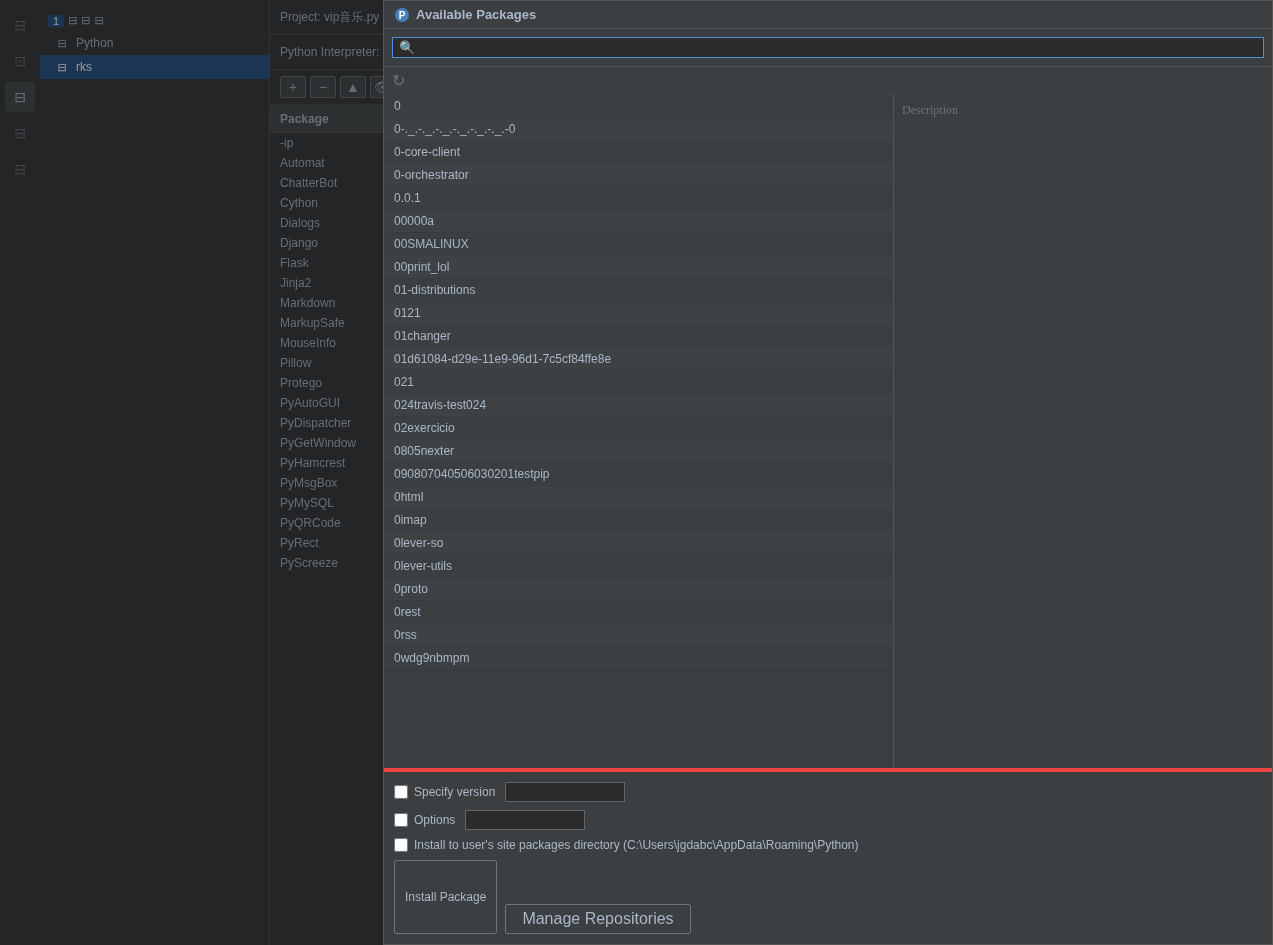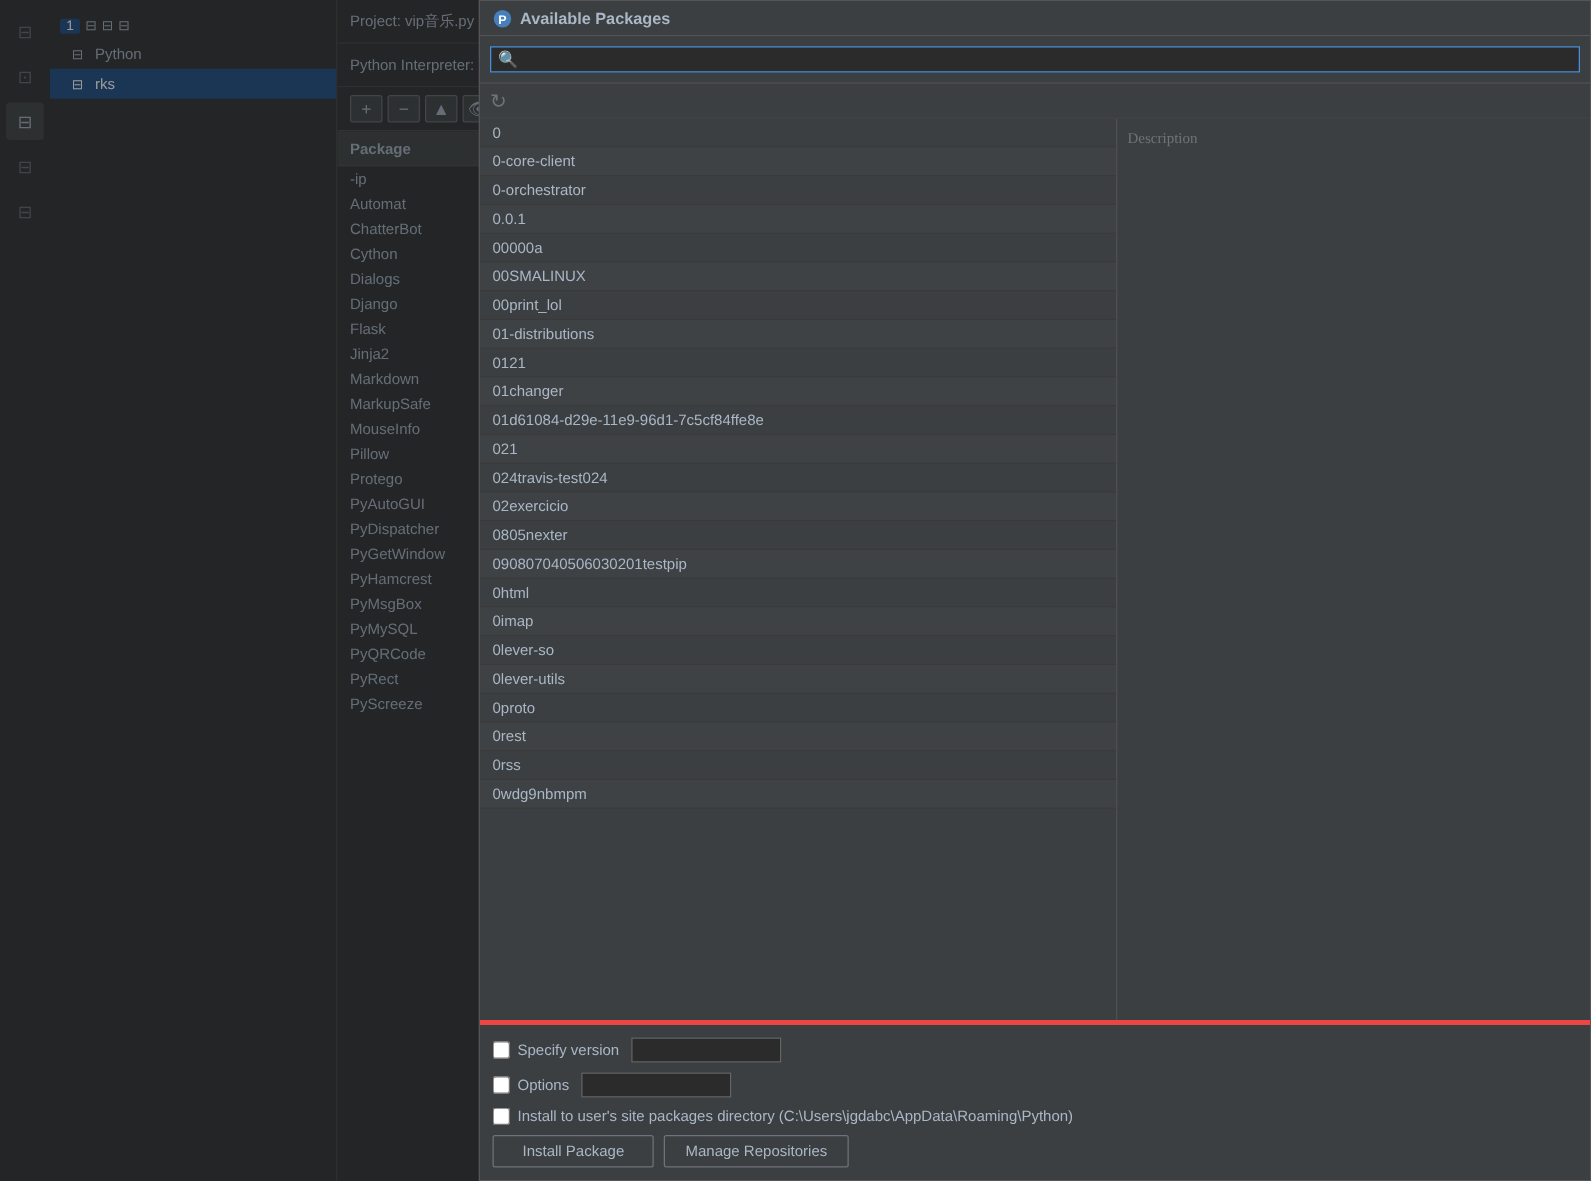--- a/index.html
+++ b/index.html
@@ -385,38 +385,39 @@
       color: #a9b7c6;
     }
 
     .btn-row {
       display: flex;
       gap: 8px;
       justify-content: flex-start;
     }
 
     .btn-install {
-      padding: 5px 23px;
+      padding: 5px 10px;
       background: #3c3f41;
       border: 1px solid #6d737a;
       color: #a9b7c6;
       font-size: 12px;
       cursor: pointer;
       border-radius: 2px;
       text-align: center;
     }
 
     .btn-manage {
       padding: 5px 16px;
       background: #3c3f41;
       border: 1px solid #6d737a;
       color: #a9b7c6;
-      font-size: 12px;
+      font-size: 16px;
       cursor: pointer;
       border-radius: 2px;
+      margin-top: 44px;
     }
 
     
     .watermark {
       position: absolute;
       bottom: 10px;
       right: 10px;
       font-size: 12px;
       color: #6d737a;
     }
@@ -541,20 +542,21 @@
       </div>
     </div>
 
     <div class="refresh-row">
       <span style="color:#6d737a;font-size:16px;cursor:pointer;">↻</span>
     </div>
 
     <div class="pkg-columns">
       <div class="avail-pkg-list-col" id="avail-list">
       <div class="avail-pkg-item">0</div>
+          <div class="avail-pkg-item">0-._.-._.-._.-._.-._.-._.-0</div>
           <div class="avail-pkg-item">0-core-client</div>
           <div class="avail-pkg-item">0-orchestrator</div>
           <div class="avail-pkg-item">0.0.1</div>
           <div class="avail-pkg-item">00000a</div>
           <div class="avail-pkg-item">00SMALINUX</div>
           <div class="avail-pkg-item">00print_lol</div>
           <div class="avail-pkg-item">01-distributions</div>
           <div class="avail-pkg-item">0121</div>
           <div class="avail-pkg-item">01changer</div>
           <div class="avail-pkg-item">01d61084-d29e-11e9-96d1-7c5cf84ffe8e</div>

